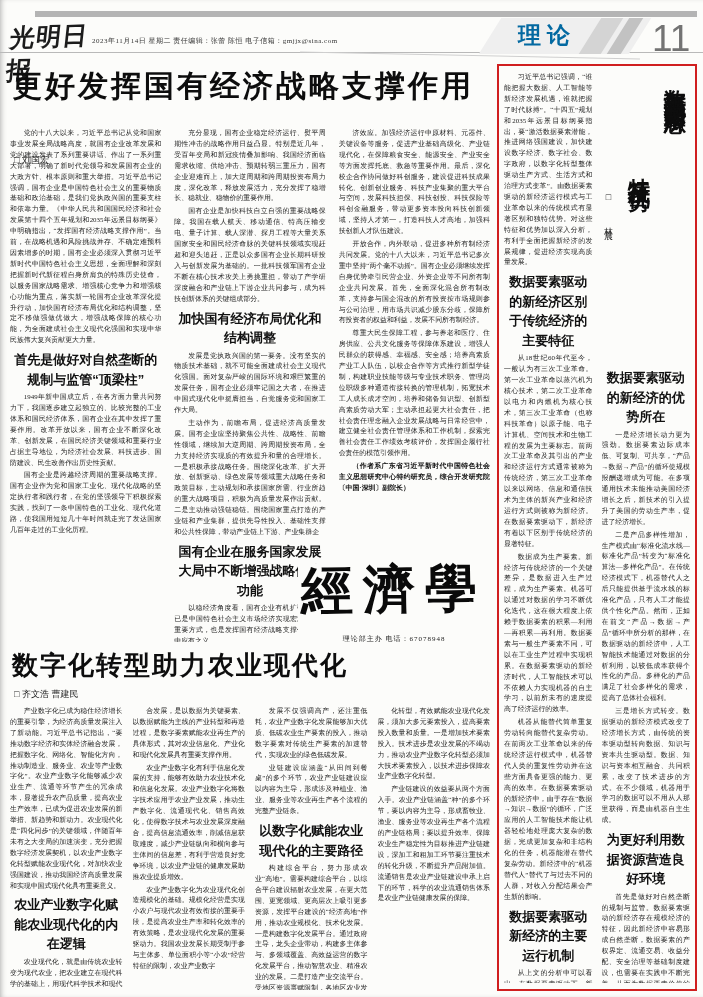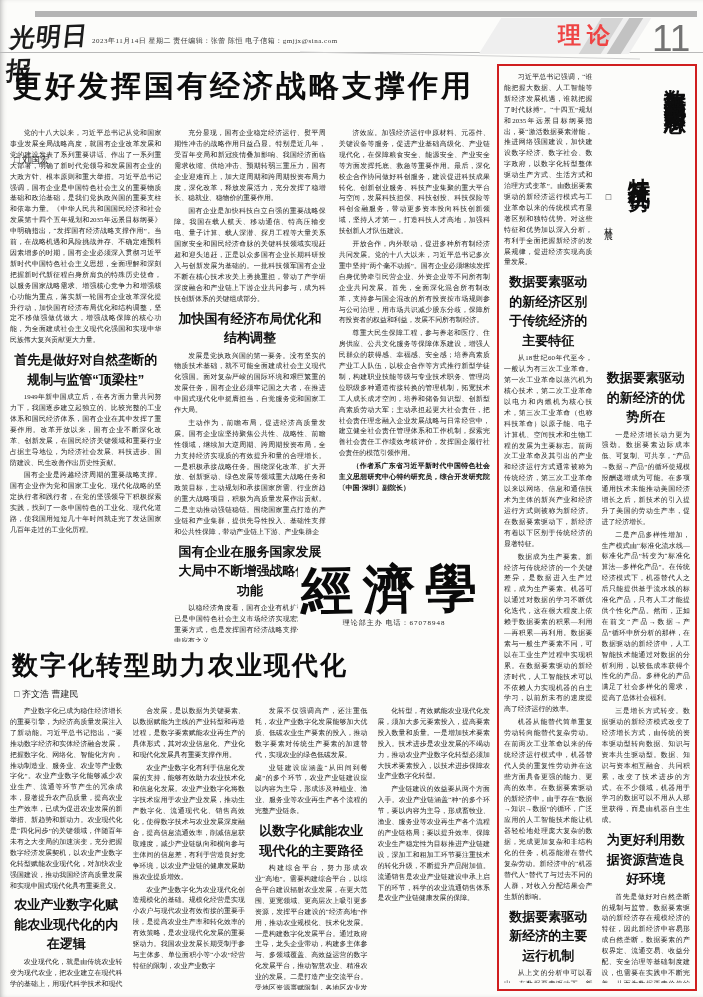--- a/index.html
+++ b/index.html
@@ -8,40 +8,40 @@
   
   .topbar{position:absolute;left:35px;top:11px;width:662px;height:6px;background:#b4b4b4;}
   .masthead{position:absolute;left:10px;top:20px;width:80px;height:36px;font-weight:900;font-size:25px;
             letter-spacing:1px;transform:skewX(-8deg) rotate(-2deg);font-family:"Liberation Serif",serif;}
   .dateline{position:absolute;left:92px;top:36px;font-size:7px;color:#333;letter-spacing:.5px;}
   .headrule{position:absolute;left:0;top:52px;width:703px;border-top:1px solid #b9b9b9;}
   .tabwrap{position:absolute;left:430px;top:16px;width:273px;height:40px;}
   .tabband{position:absolute;left:60px;top:2px;width:150px;height:36px;background:#efefef;transform:skewX(-32deg);}
   .tabstripe1{position:absolute;left:160px;top:2px;width:22px;height:36px;background:#d4d4d4;transform:skewX(-32deg);}
   .tabstripe2{position:absolute;left:188px;top:2px;width:14px;height:36px;background:#c2c2c2;transform:skewX(-32deg);}
-  .tabtext{position:absolute;left:88px;top:4px;font-size:23px;font-weight:900;color:#ef4444;
-           font-family:"Liberation Sans",sans-serif;letter-spacing:6px;margin-left:40px;}
+  .tabtext{position:absolute;left:88px;top:4px;font-size:23px;font-weight:900;color:#0369a1;
+           font-family:"Liberation Sans",sans-serif;letter-spacing:6px;}
   .pagenum{position:absolute;left:222px;top:2px;font-size:37px;color:#737373;font-family:Liberation Sans, sans-serif;}
   .tabedge{position:absolute;left:300px;top:55px;width:340px;border-top:1px solid #cfcfcf;transform:rotate(1.2deg);}
   
   .a1-title{position:absolute;left:12px;top:66px;width:480px;font-size:30px;font-weight:900;
             font-family:"Liberation Sans",sans-serif;letter-spacing:3px;color:#0d0d0d;}
   .byline{font-size:9px;color:#222;font-family:"Liberation Sans",sans-serif;}
   .a1-byline{position:absolute;left:14px;top:110px;margin-top:44px;}
   .a1-cols{position:absolute;left:10px;top:128px;width:480px;height:514px;display:flex;gap:13px;overflow:hidden;}
   .col{flex:1 1 0;overflow:hidden;}
   .para{margin:0 0 2px 0;font-size:6.9px;line-height:1.58;text-align:justify;text-indent:2em;color:#222;}
   .subhead{margin:4px 0 3px 0;font-size:13px;font-weight:900;text-align:center;line-height:1.5;
            font-family:"Liberation Sans",sans-serif;color:#111;text-indent:0;}
   .note{margin:2px 0;font-size:6.9px;line-height:1.58;text-align:justify;font-weight:bold;text-indent:2em;color:#111;}
   
   .seal{position:absolute;left:298px;top:564px;width:192px;height:86px;background:#fcfcfa;text-align:center;}
   .seal-chars{font-size:52px;font-weight:900;letter-spacing:10px;line-height:1.0;
               font-family:"Liberation Serif",serif;transform:rotate(-1deg);color:#0a0a0a;}
-  .seal-cap{font-size:7px;color:#222;margin-top:2px;letter-spacing:1px;}
+  .seal-cap{font-size:7px;color:#222;margin-top:18px;letter-spacing:1px;}
   
   .a2-title{position:absolute;left:12px;top:648px;width:480px;font-size:26px;font-weight:900;
             font-family:"Liberation Sans",sans-serif;letter-spacing:2px;color:#0d0d0d;}
   .a2-byline{position:absolute;left:14px;top:688px;}
   .a2-cols{position:absolute;left:10px;top:706px;width:480px;height:284px;display:flex;gap:10px;overflow:hidden;}
   
   .redbox{position:absolute;left:497px;top:64px;width:200px;height:927px;border:2.5px solid #d01f1f;
           box-sizing:border-box;background:#fcfcfa;padding:6px 5px;display:flex;gap:9px;overflow:hidden;}
   .fcol{width:50%;overflow:hidden;}
   .ftitle-row{position:relative;height:292px;}

